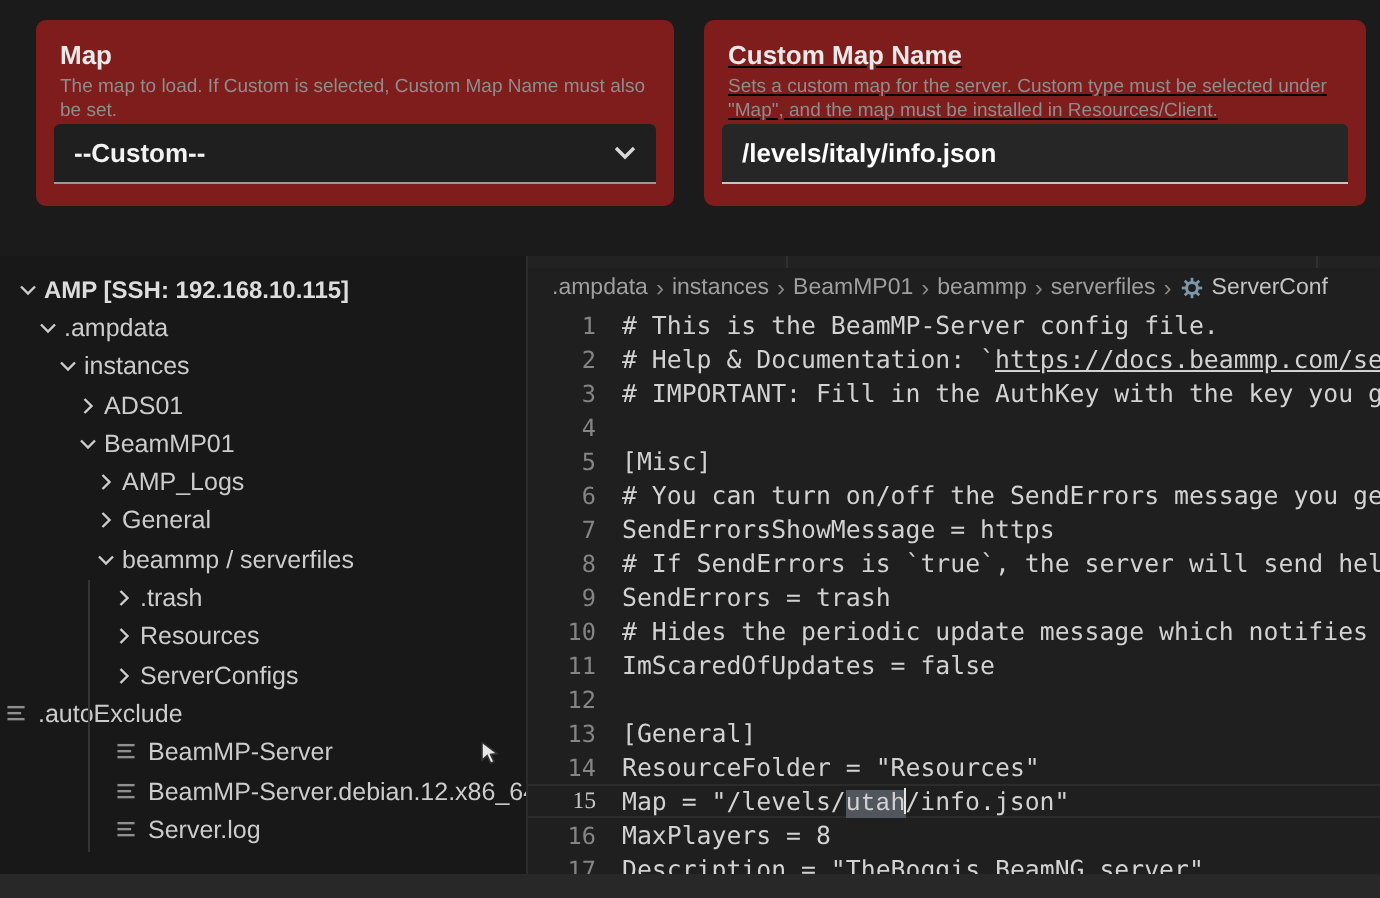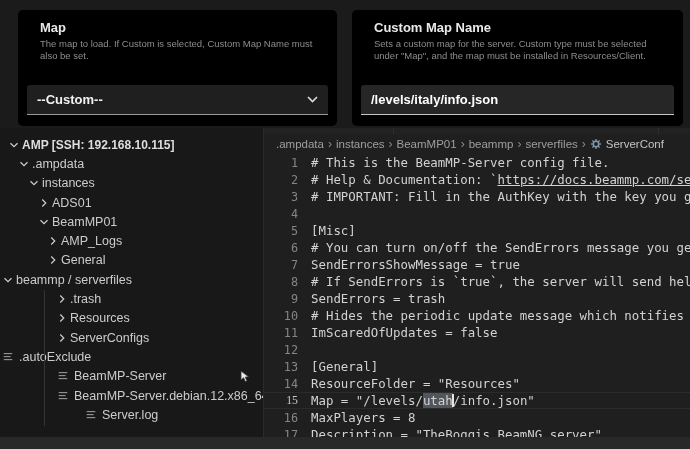--- a/index.html
+++ b/index.html
@@ -6,23 +6,23 @@
   html,body { width:690px; height:449px; }
   body {
     position: relative;
     background: #1b1b1b;
     font-family: "Liberation Sans", sans-serif;
     overflow: hidden;
   }
 
   
   .card {
-    position: absolute; top: 10px; height: 116px;
-    background: #000000; border-radius: 5px;
-    padding: 10px 12px 0 22px;
+    position: absolute; top: 10px; height: 93px;
+    background: #7f1d1d; border-radius: 5px;
+    padding: 10px 12px 0 12px;
   }
   .card.map  { left: 18px;  width: 319px; }
   .card.cmn  { left: 352px; width: 331px; text-decoration: underline; }
   .card-title { color: #e9e9e9; font-size: 13px; font-weight: bold; margin-bottom: 3px; }
   .card-desc  { color: #8d8d8d; font-size: 9.5px; line-height: 11.5px; }
   .ctrl {
     position: absolute; left: 9px; right: 9px; bottom: 11px; height: 30px;
     background: #1f1f1f; border: none; border-bottom: 1px solid #9a9a9a;
     border-radius: 3px 3px 0 0;
     color: #f2f2f2; font-size: 13px; font-weight: 600;
@@ -75,21 +75,21 @@
     overflow: hidden;
   }
   .code-line { height: 17px; display: flex; align-items: center; white-space: pre; }
   .code-line.current {
     box-shadow: inset 0 1px 0 rgba(255,255,255,0.055), inset 0 -1px 0 rgba(255,255,255,0.055);
   }
   .ln { width: 34px; flex: none; text-align: right; color: #858585; font-size: 11.8px; }
   .code-line.current .ln { color: #c6c6c6; font-family: Liberation Serif, serif; }
   .code { margin-left: 13px; color: #d2d2d2; }
   .code .lnk { text-decoration: underline; }
-  .code .sel { background: #51565c; }
+  .code .sel { background: #51565c; font-family: Liberation Mono, monospace; }
   .cursor { display: inline-block; width: 1.5px; height: 13px; background: #e6e6e6; margin: 0 -0.75px; vertical-align: -2px; }
 
   .bottom-strip { position: absolute; left: 0; top: 437px; width: 690px; height: 12px; background: #282828; }
 </style>
 </head>
 <body>
 
 <div class="card map">
   <div class="card-title">Map</div>
   <div class="card-desc">The map to load. If Custom is selected, Custom Map Name must also be set.</div>
@@ -171,21 +171,21 @@
 
     <div class="trow" style="padding-left:45px">
       <span class="tchev closed">
           <svg width="14" height="14" viewBox="0 0 16 16">
             <polyline points="4,6 8,10 12,6" fill="none" stroke="#cccccc" stroke-width="1.4"></polyline>
           </svg>
         </span>
       <span class="lbl">General</span>
     </div>
 
-    <div class="trow" style="">
+    <div class="trow" style="padding-left:45px">
       <span class="tchev">
           <svg width="14" height="14" viewBox="0 0 16 16">
             <polyline points="4,6 8,10 12,6" fill="none" stroke="#cccccc" stroke-width="1.4"></polyline>
           </svg>
         </span>
       <span class="lbl">beammp / serverfiles</span>
     </div>
 
     <div class="trow" style="padding-left:54px">
       <span class="tchev closed">
@@ -249,21 +249,21 @@
             <g stroke="#8f8f8f" stroke-width="1.4">
               <line x1="2" y1="3" x2="12" y2="3"></line>
               <line x1="2" y1="6.5" x2="10" y2="6.5"></line>
               <line x1="2" y1="10" x2="12" y2="10"></line>
             </g>
           </svg>
         </span>
       <span class="lbl">BeamMP-Server.debian.12.x86_64</span>
     </div>
 
-    <div class="trow" style="padding-left:83px">
+    <div class="trow" style="padding-left:55px">
       <span class="ficon">
           <svg width="12" height="12" viewBox="0 0 14 14">
             <g stroke="#8f8f8f" stroke-width="1.4">
               <line x1="2" y1="3" x2="12" y2="3"></line>
               <line x1="2" y1="6.5" x2="10" y2="6.5"></line>
               <line x1="2" y1="10" x2="12" y2="10"></line>
             </g>
           </svg>
         </span>
       <span class="lbl">Server.log</span>
@@ -309,21 +309,21 @@
       </span>
     </div>
 
     <div class="codearea">
       <div class="code-line"><span class="ln">1</span><span class="code"># This is the BeamMP-Server config file.</span></div>
       <div class="code-line"><span class="ln">2</span><span class="code"><span># Help &amp; Documentation: `</span><span class="lnk">https://docs.beammp.com/se</span></span></div>
       <div class="code-line"><span class="ln">3</span><span class="code"># IMPORTANT: Fill in the AuthKey with the key you g</span></div>
       <div class="code-line"><span class="ln">4</span><span class="code"></span></div>
       <div class="code-line"><span class="ln">5</span><span class="code">[Misc]</span></div>
       <div class="code-line"><span class="ln">6</span><span class="code"># You can turn on/off the SendErrors message you ge</span></div>
-      <div class="code-line"><span class="ln">7</span><span class="code">SendErrorsShowMessage = true</span></div>
+      <div class="code-line"><span class="ln">7</span><span class="code">SendErrorsShowMessage = https</span></div>
       <div class="code-line"><span class="ln">8</span><span class="code"># If SendErrors is `true`, the server will send hel</span></div>
       <div class="code-line"><span class="ln">9</span><span class="code">SendErrors = trash</span></div>
       <div class="code-line"><span class="ln">10</span><span class="code"># Hides the periodic update message which notifies</span></div>
       <div class="code-line"><span class="ln">11</span><span class="code">ImScaredOfUpdates = false</span></div>
       <div class="code-line"><span class="ln">12</span><span class="code"></span></div>
       <div class="code-line"><span class="ln">13</span><span class="code">[General]</span></div>
       <div class="code-line"><span class="ln">14</span><span class="code">ResourceFolder = "Resources"</span></div>
       <div class="code-line current"><span class="ln">15</span><span class="code"><span>Map = "/levels/</span><span class="sel">utah</span><span class="cursor"></span><span>/info.json"</span></span></div>
       <div class="code-line"><span class="ln">16</span><span class="code">MaxPlayers = 8</span></div>
       <div class="code-line"><span class="ln">17</span><span class="code">Description = "TheBoggis BeamNG server"</span></div>

